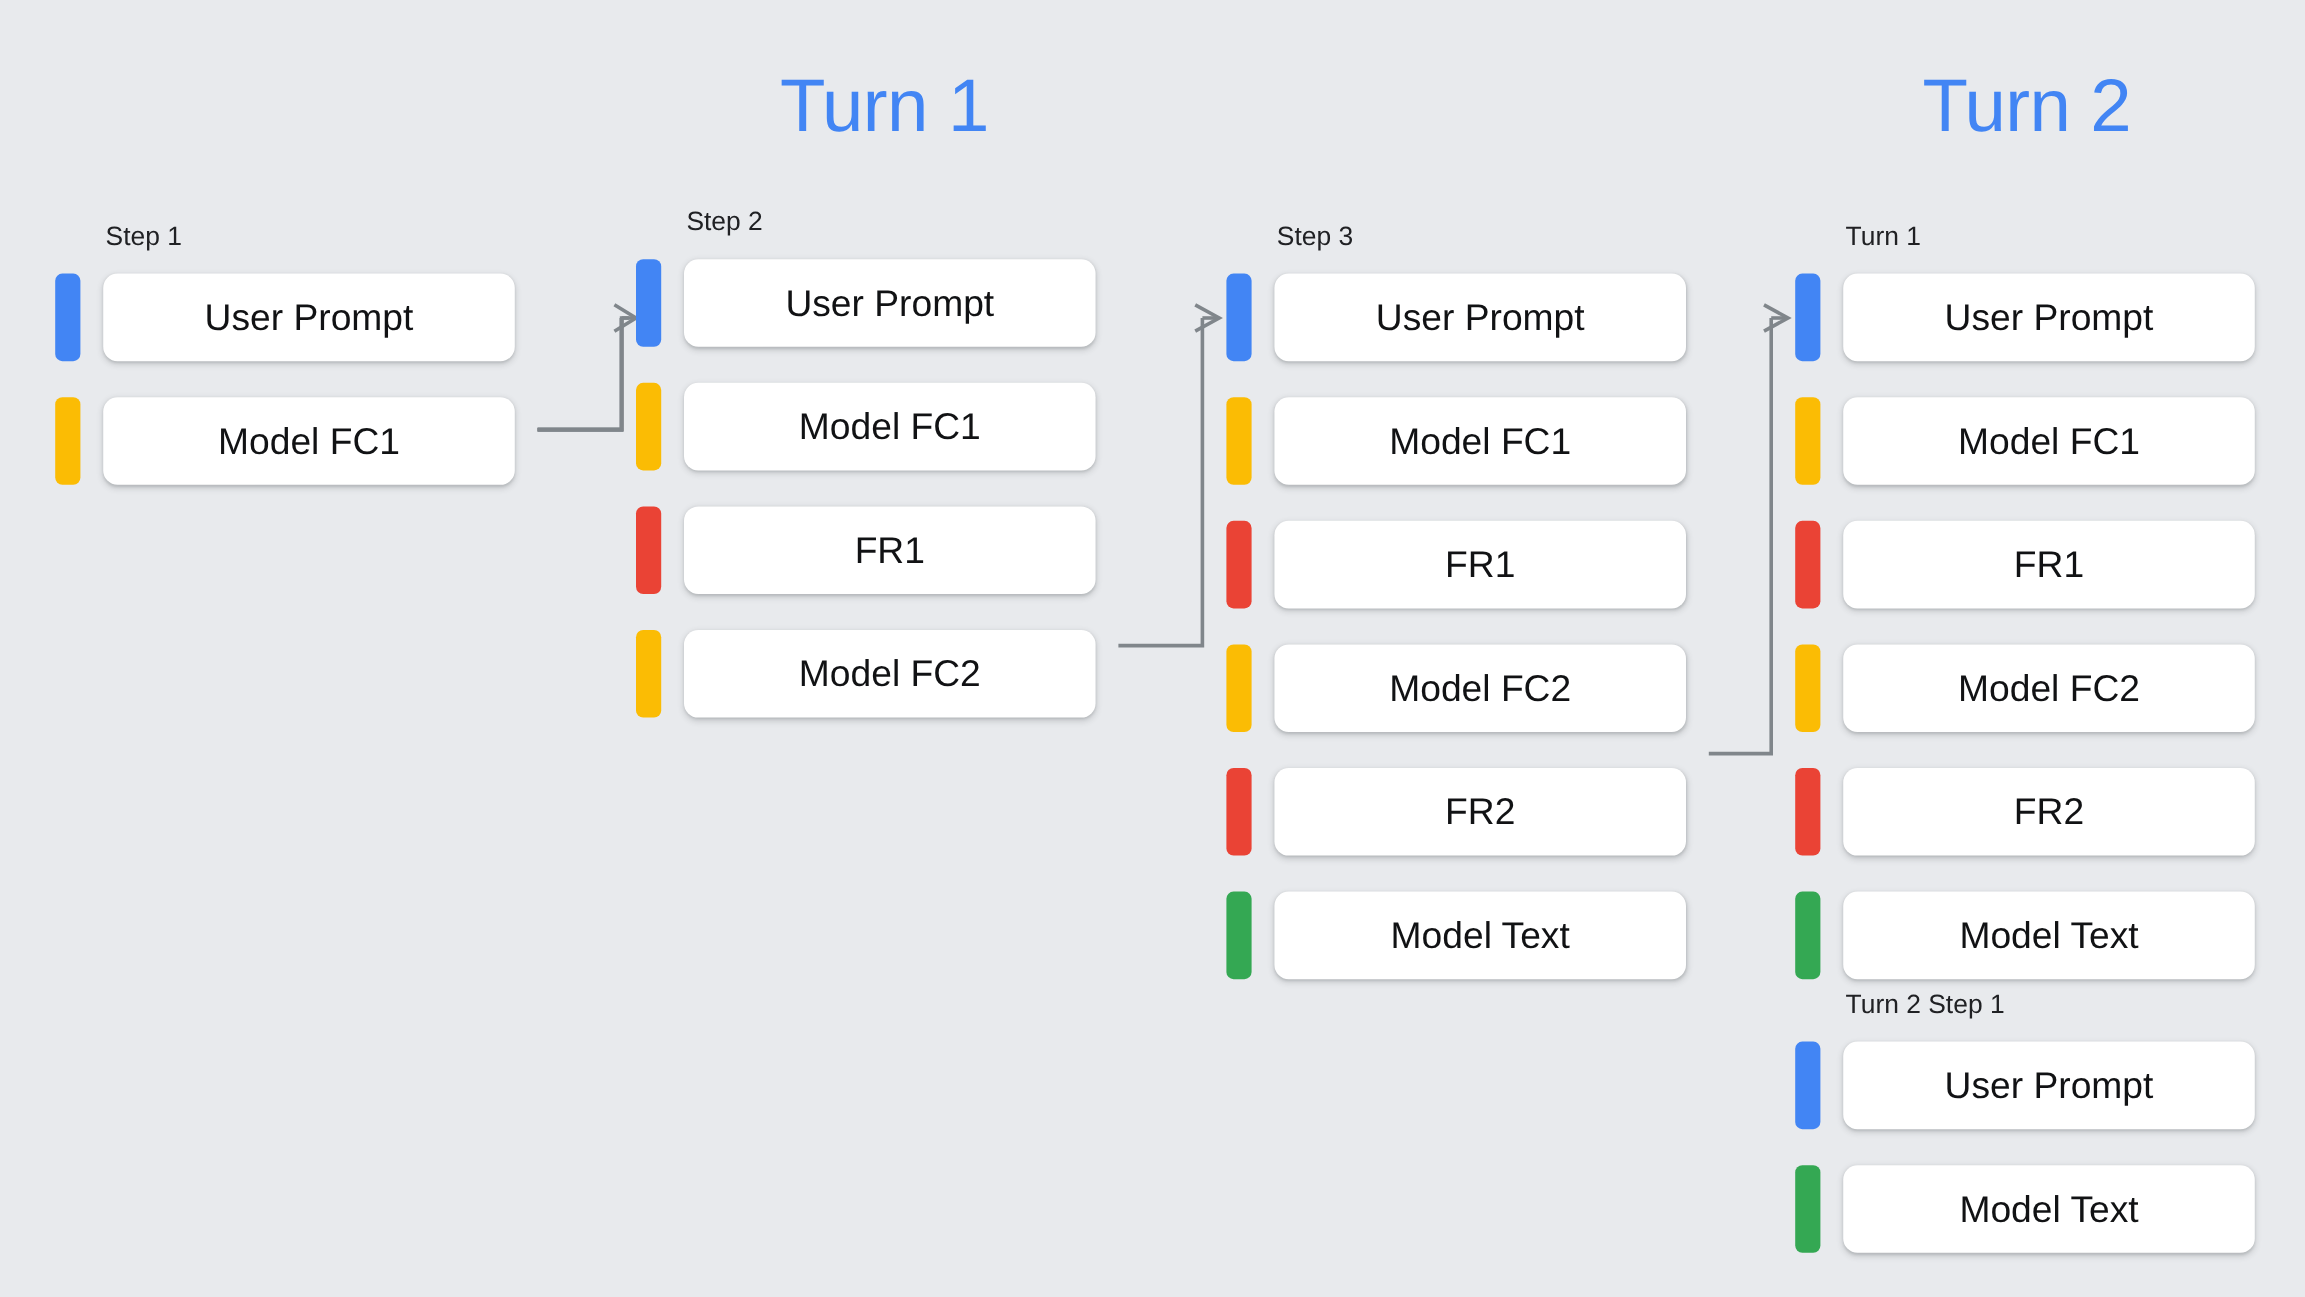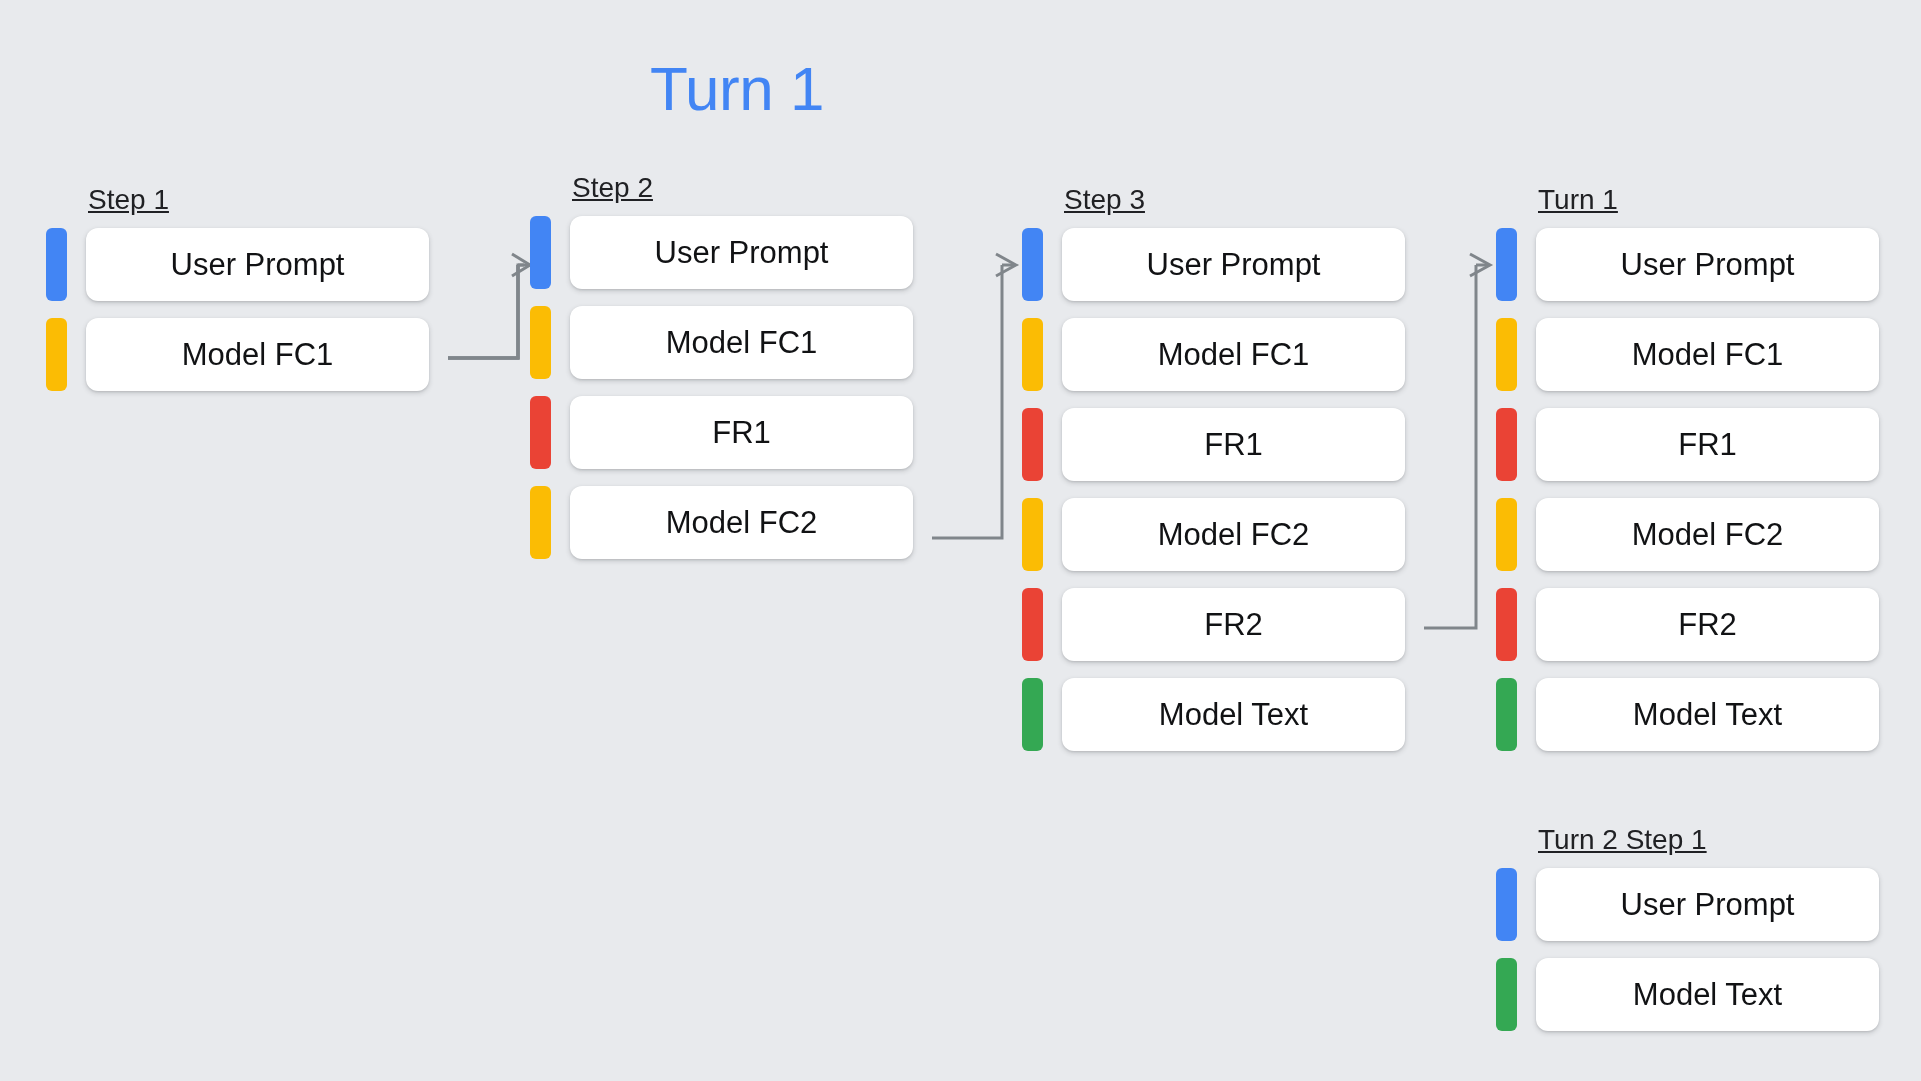--- a/index.html
+++ b/index.html
@@ -37,32 +37,31 @@
   #turn2-title { left: 1602px; top: 58px; }
 
   
   .group {
     position: absolute;
   }
   .group-label {
     position: absolute;
     top: -42px;
     left: 42px;
-    font-size: 28px;
+    font-size: 22px;
     color: #202124;
     font-weight: 400;
     white-space: nowrap;
     line-height: 1;
-    text-decoration: underline;
   }
 
   .row {
     position: relative;
     height: 73px;
-    margin-bottom: 17px;
+    margin-bottom: 30px;
     display: flex;
     align-items: stretch;
   }
   .row:last-child { margin-bottom: 0; }
 
   .bar {
     width: 21px;
     border-radius: 6px;
     flex: 0 0 auto;
   }
@@ -113,20 +112,21 @@
     stroke-linecap: butt;
     stroke-linejoin: miter;
   }
 </style>
 </head>
 <body>
 
 <div id="canvas">
 
   <div id="turn1-title" class="turn-title">Turn 1</div>
+  <div id="turn2-title" class="turn-title">Turn 2</div>
 
   <svg id="connectors" viewBox="0 0 1921 1081" width="1921" height="1081">
 
     <g>
       <polyline points="448,358 518,358 518,265 1000,265" style="display:none"></polyline>
       <polyline points="448,358 518,358 518,265 518,265"></polyline>
       <line x1="518" y1="265" x2="518" y2="265"></line>
       <polyline points="448,358 518,358 518,265 524,265"></polyline>
       <line x1="518" y1="265" x2="518" y2="265"></line>
     </g>

